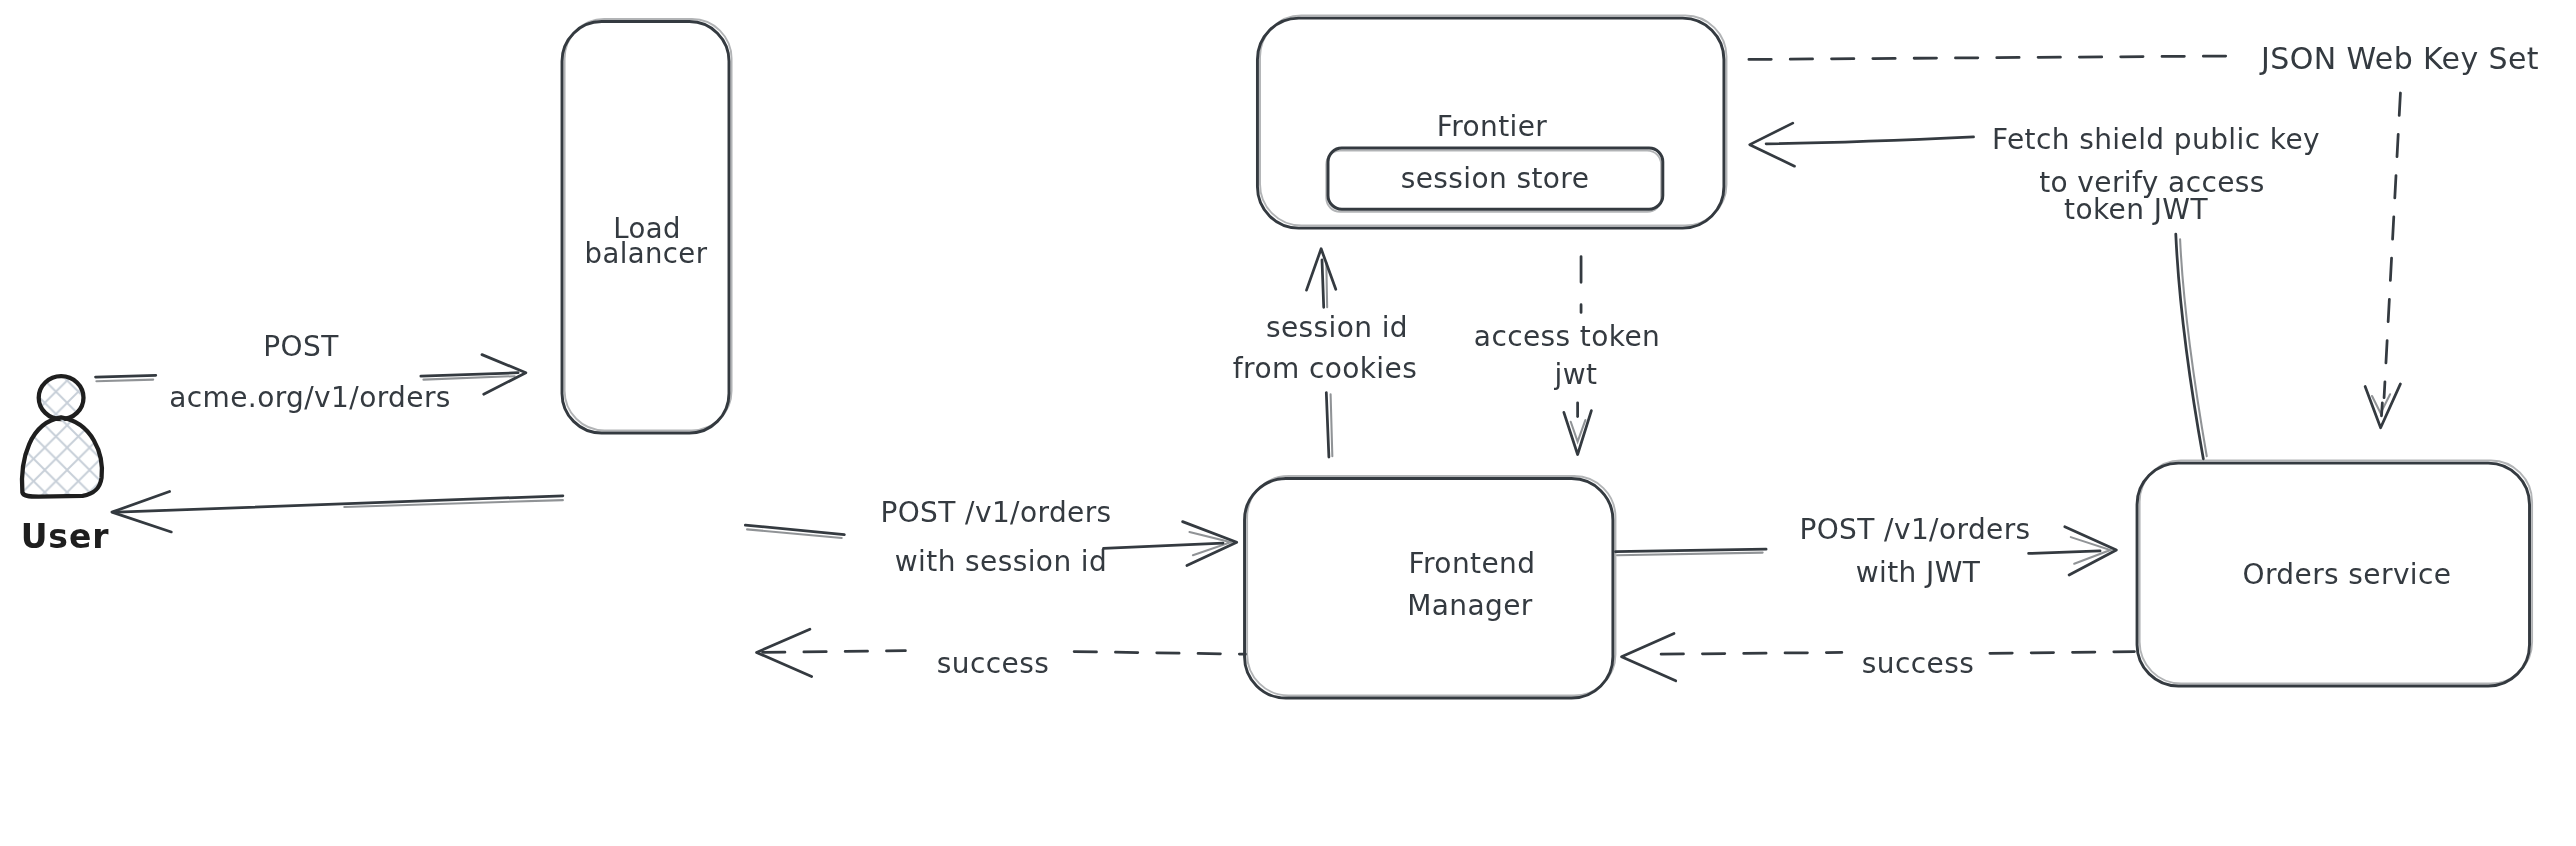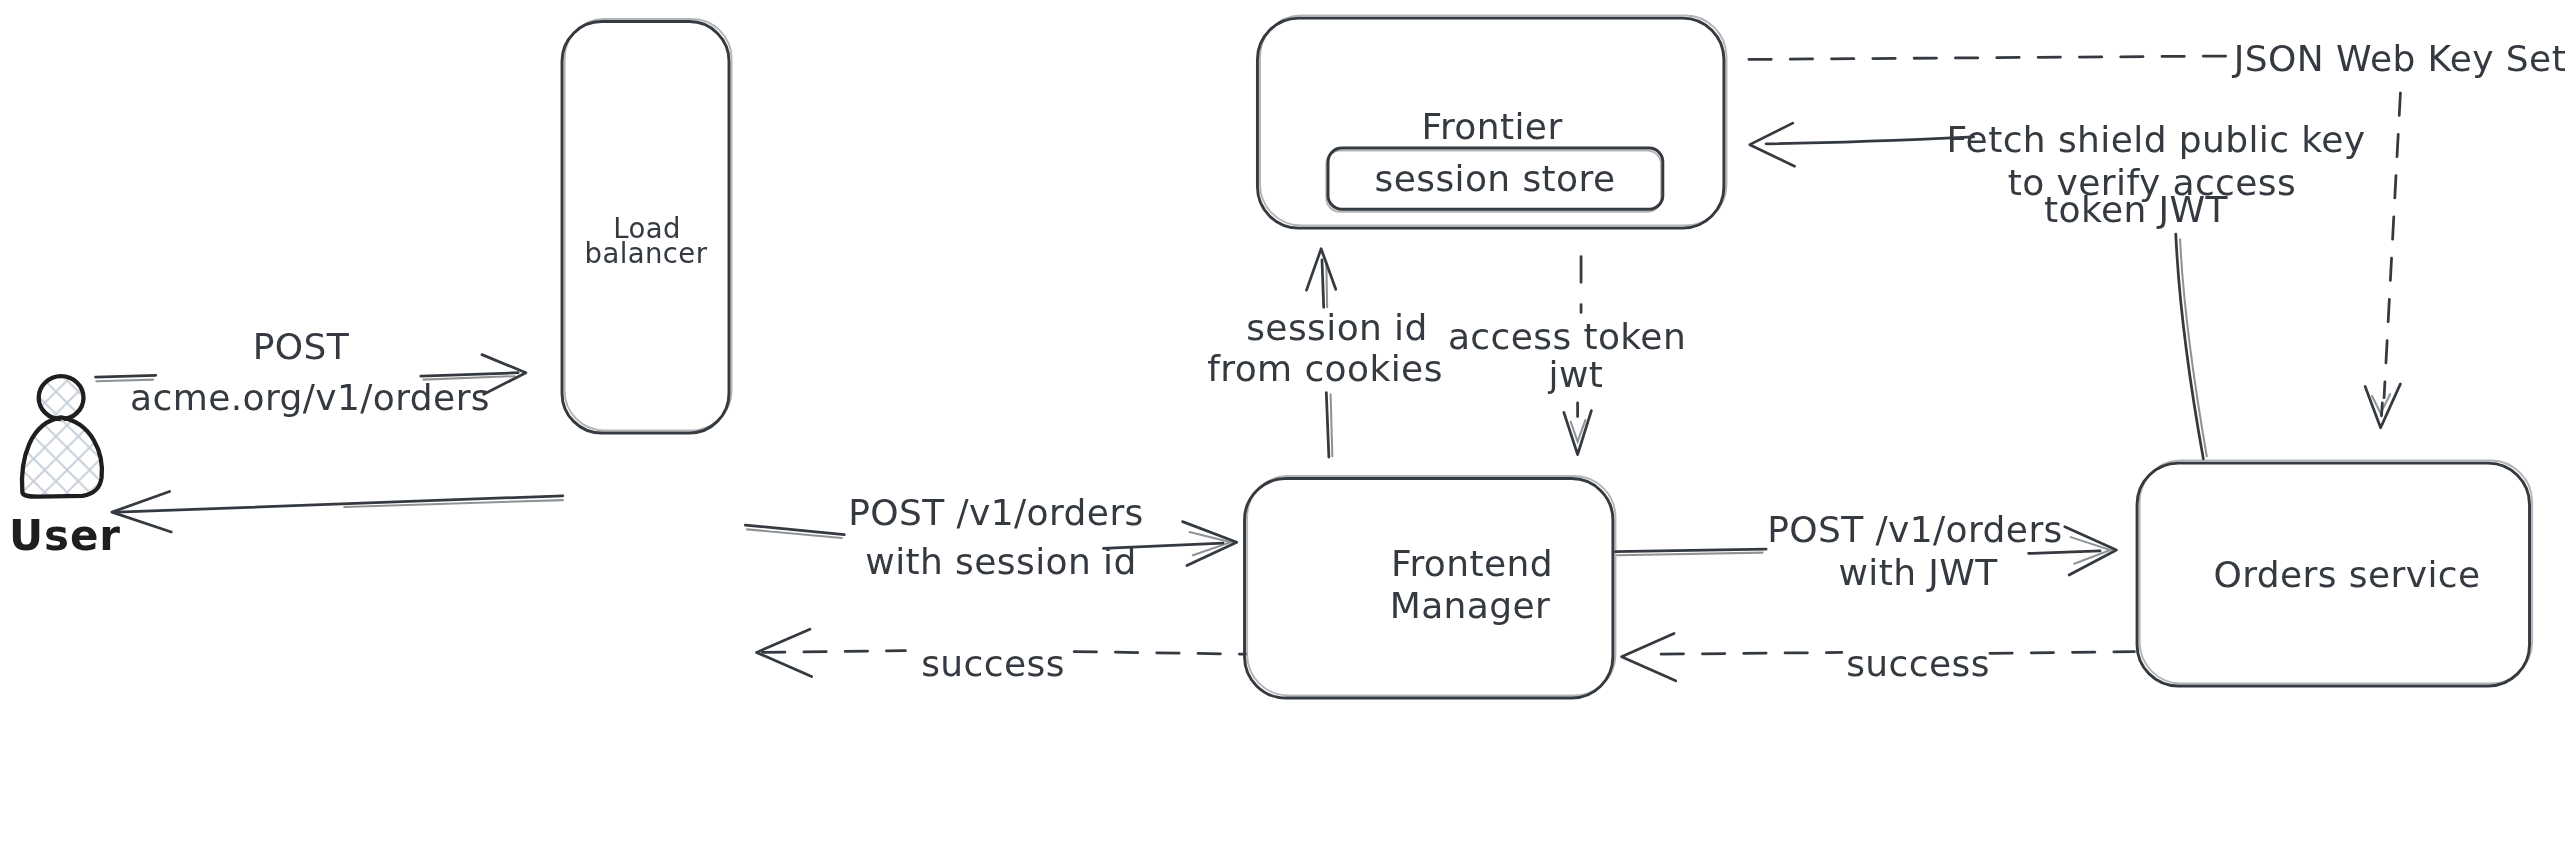--- a/index.html
+++ b/index.html
@@ -20,25 +20,25 @@
   .box{fill:none;stroke:var(--stroke);stroke-width:3.4;}
   .box2{fill:none;stroke:var(--stroke);stroke-width:2.2;opacity:.38;}
   .ln{fill:none;stroke:var(--stroke);stroke-width:3.2;stroke-linecap:round;stroke-linejoin:round;}
   .ln2{fill:none;stroke:var(--stroke);stroke-width:2.4;stroke-linecap:round;opacity:.55;}
   .dash{fill:none;stroke:var(--stroke);stroke-width:3.2;stroke-linecap:round;stroke-dasharray:26 22;}
   .dashlong{fill:none;stroke:var(--stroke);stroke-width:3.2;stroke-linecap:round;stroke-dasharray:30 26;}
   .person{stroke:var(--user-stroke);stroke-width:5;fill:url(#xhatch);}
   .lbl{
     position:absolute;transform:translate(-50%,-50%);
     white-space:nowrap;color:var(--stroke);
-    font-size:36px;letter-spacing:0.4px;line-height:1;
+    font-size:28px;letter-spacing:0.4px;line-height:1;
   }
   .lbl-sm{font-size:27.5px;}
-  .lbl-user{font-size:42px;font-weight:bold;color:var(--user-stroke);letter-spacing:0.9px;}
-  .lbl-jwks{font-size:36px;}
+  .lbl-user{font-size:33px;font-weight:bold;color:var(--user-stroke);letter-spacing:0.9px;}
+  .lbl-jwks{font-size:30px;}
 </style>
 </head>
 <body>
 
 <div id="canvas">
 
   <svg width="2576" height="847" viewBox="0 0 2993 984">
     <defs>
       <pattern id="xhatch" width="26" height="26" patternUnits="userSpaceOnUse">
         <path d="M0,0 L26,26 M26,0 L0,26" stroke="var(--hatch)" stroke-width="2.2" fill="none"></path>

